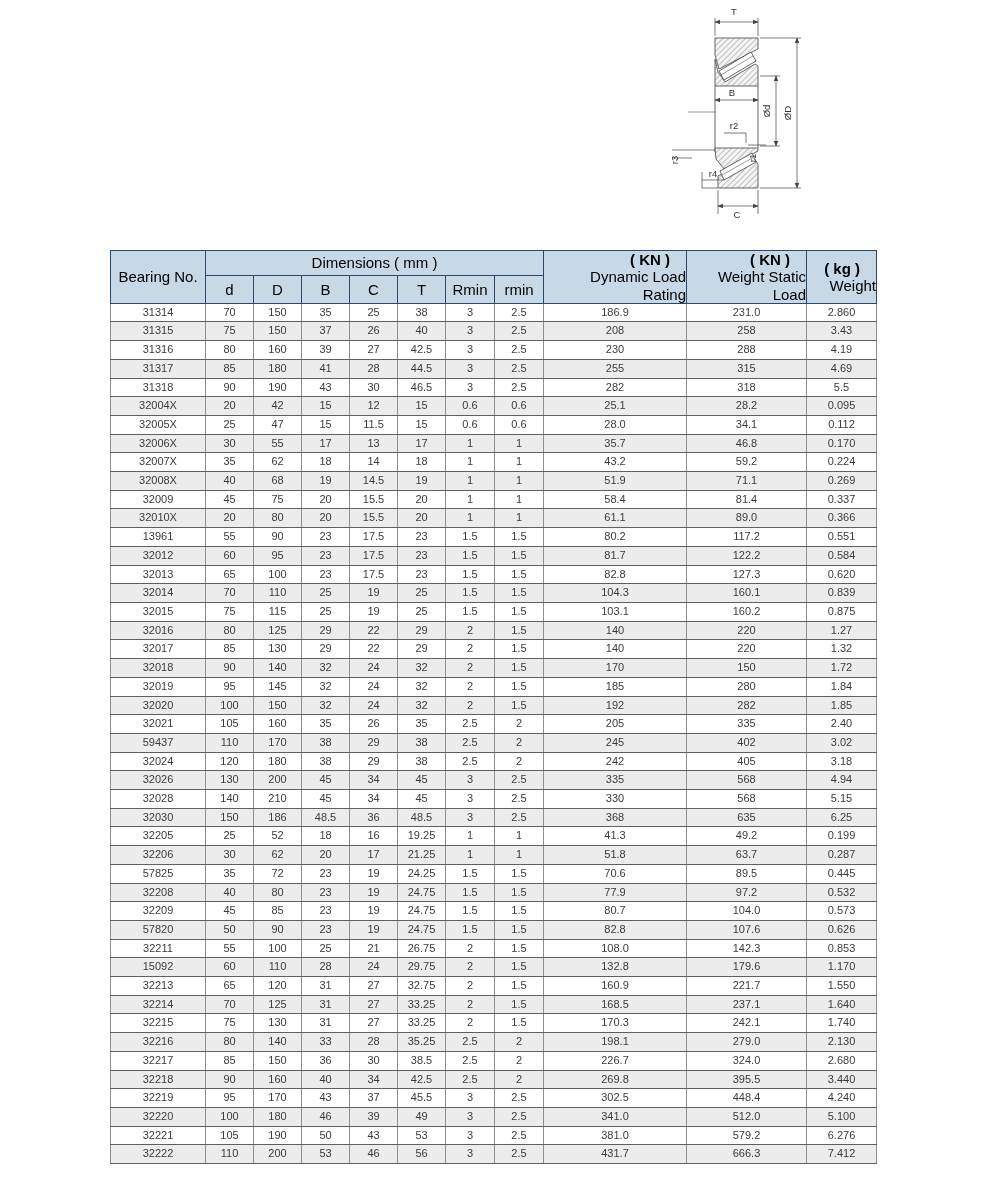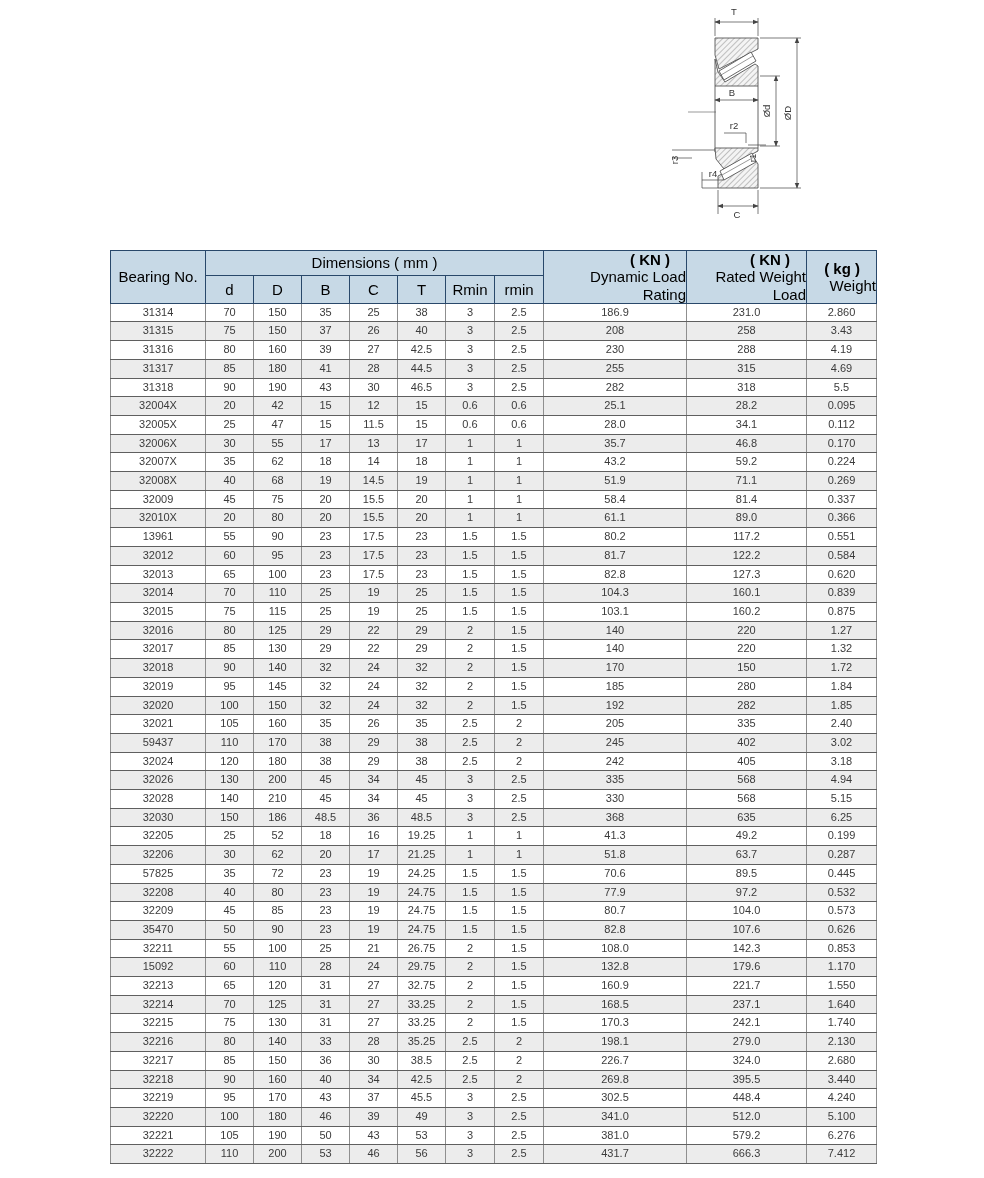--- a/index.html
+++ b/index.html
@@ -148,21 +148,21 @@
   <thead>
     <tr class="hrow1">
       <th rowspan="2">Bearing No.</th>
       <th colspan="7">Dimensions ( mm )</th>
       <th rowspan="2" class="two-line">
         <span class="unit">( KN )</span>
         <span class="lbl">Dynamic Load Rating</span>
       </th>
       <th rowspan="2" class="two-line">
         <span class="unit">( KN )</span>
-        <span class="lbl">Rated Weight Load</span>
+        <span class="lbl">Weight Static Load</span>
       </th>
       <th rowspan="2" class="two-line weight-col">
         <span class="unit">( kg )</span>
         <span class="lbl">Weight</span>
       </th>
     </tr>
     <tr class="hrow2">
       <th>d</th>
       <th>D</th>
       <th>B</th>
@@ -596,21 +596,21 @@
         <td>23</td>
         <td>19</td>
         <td>24.75</td>
         <td>1.5</td>
         <td>1.5</td>
         <td>80.7</td>
         <td>104.0</td>
         <td>0.573</td>
       </tr>
       <tr>
-        <td>35470</td>
+        <td>57820</td>
         <td>50</td>
         <td>90</td>
         <td>23</td>
         <td>19</td>
         <td>24.75</td>
         <td>1.5</td>
         <td>1.5</td>
         <td>82.8</td>
         <td>107.6</td>
         <td>0.626</td>

